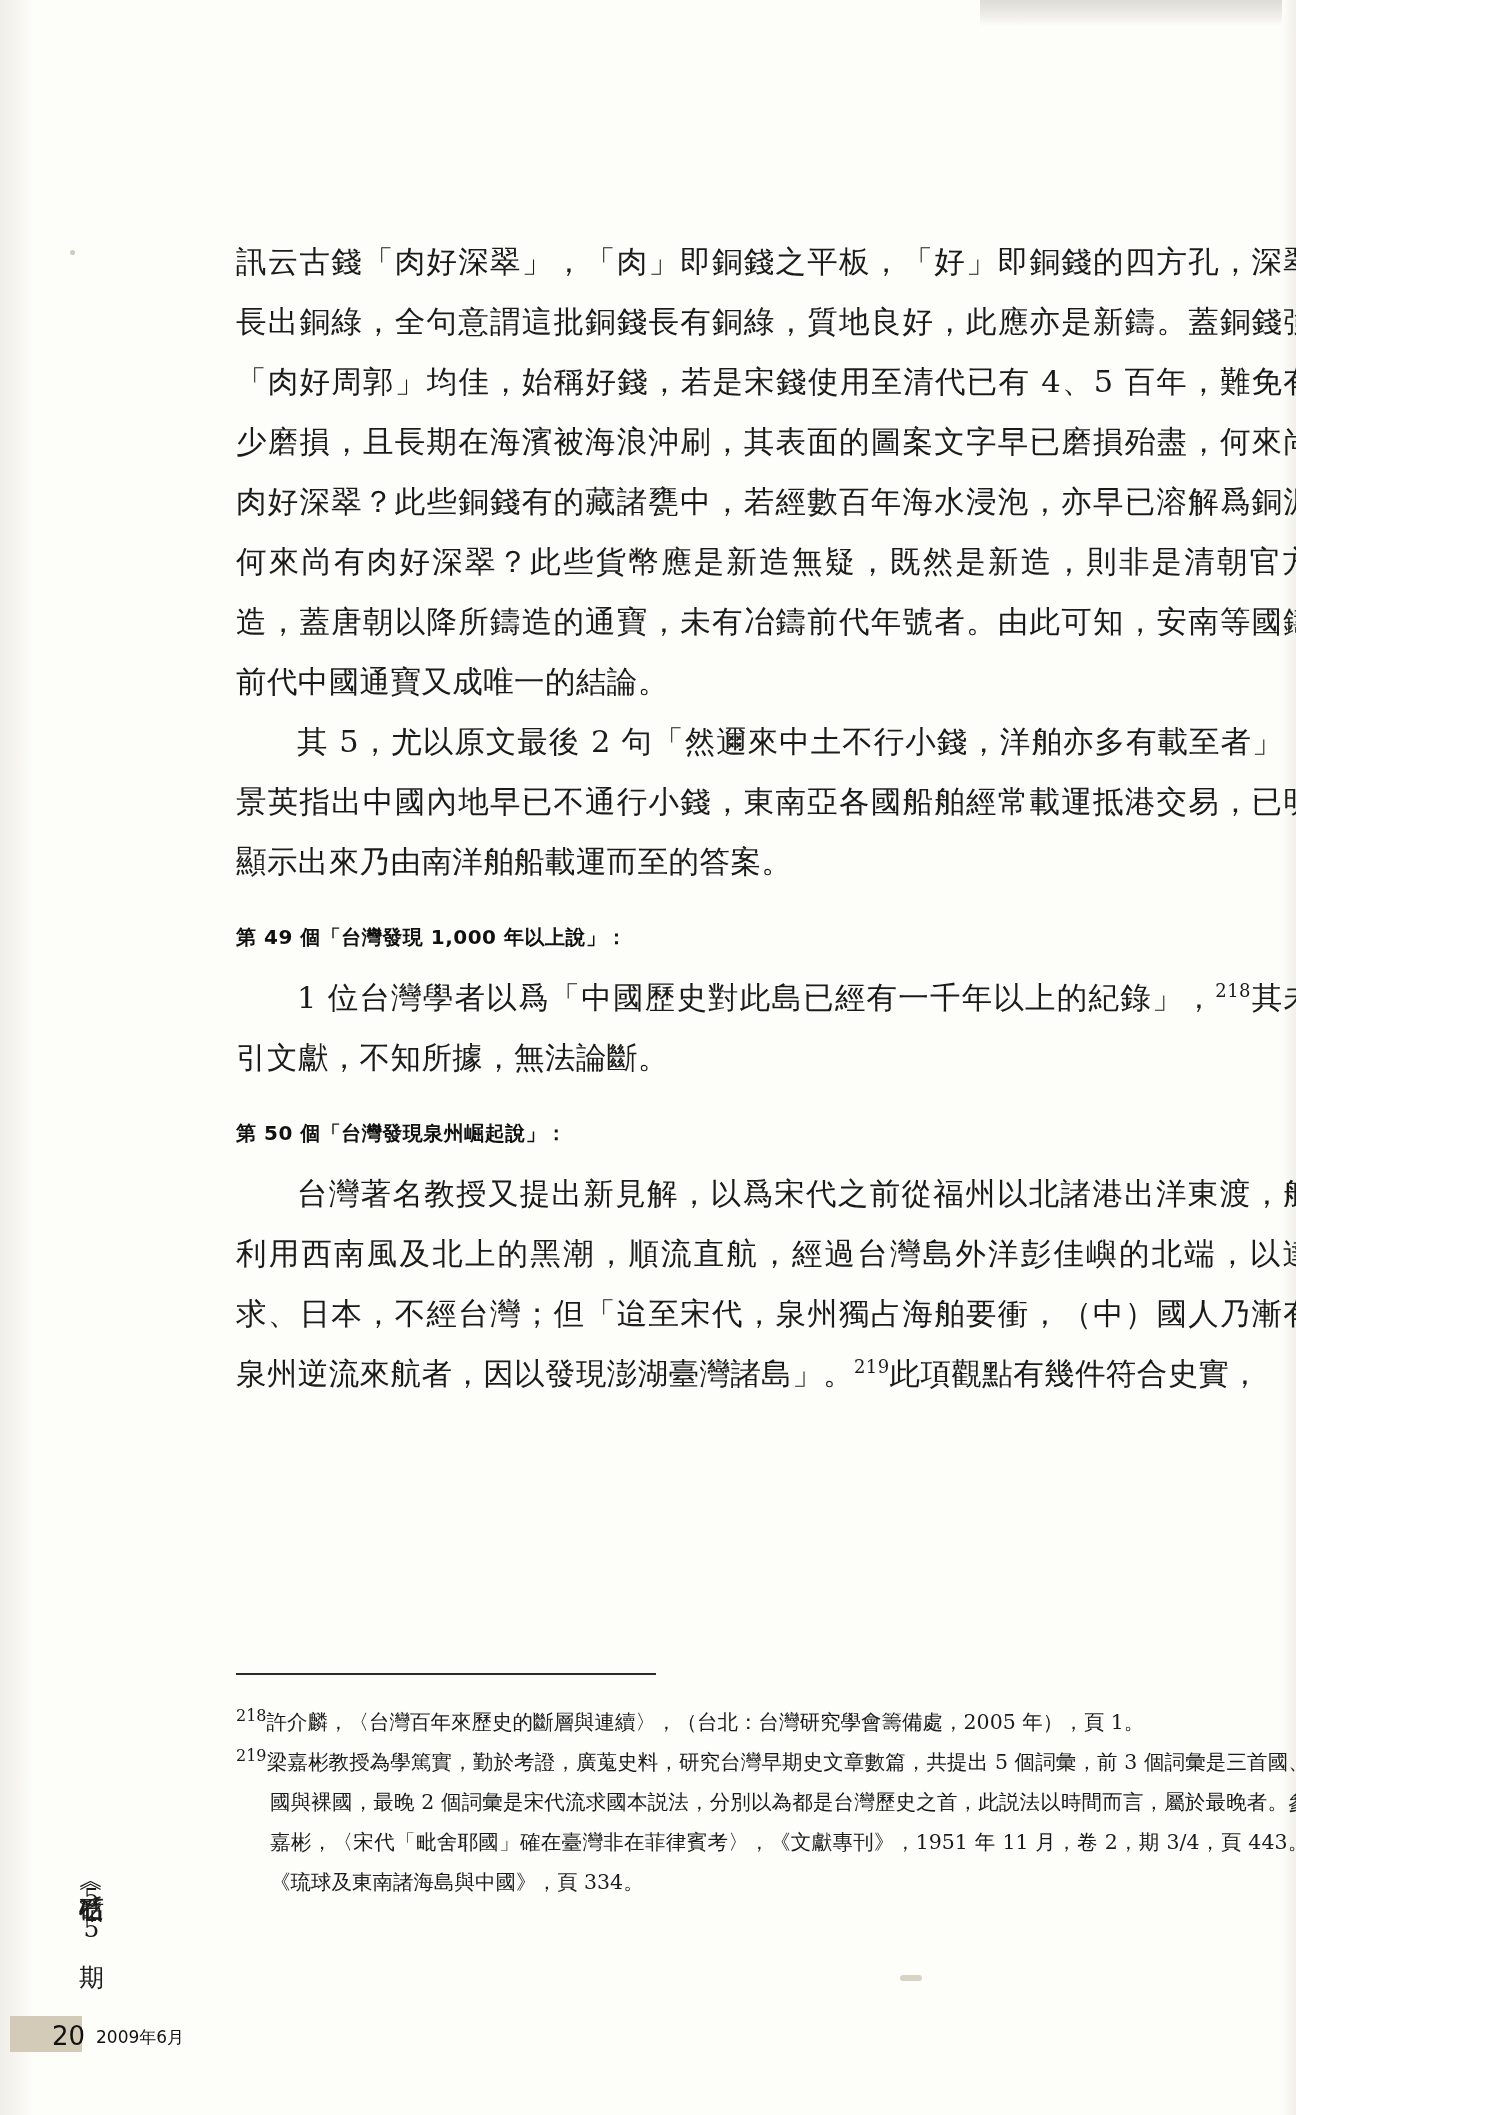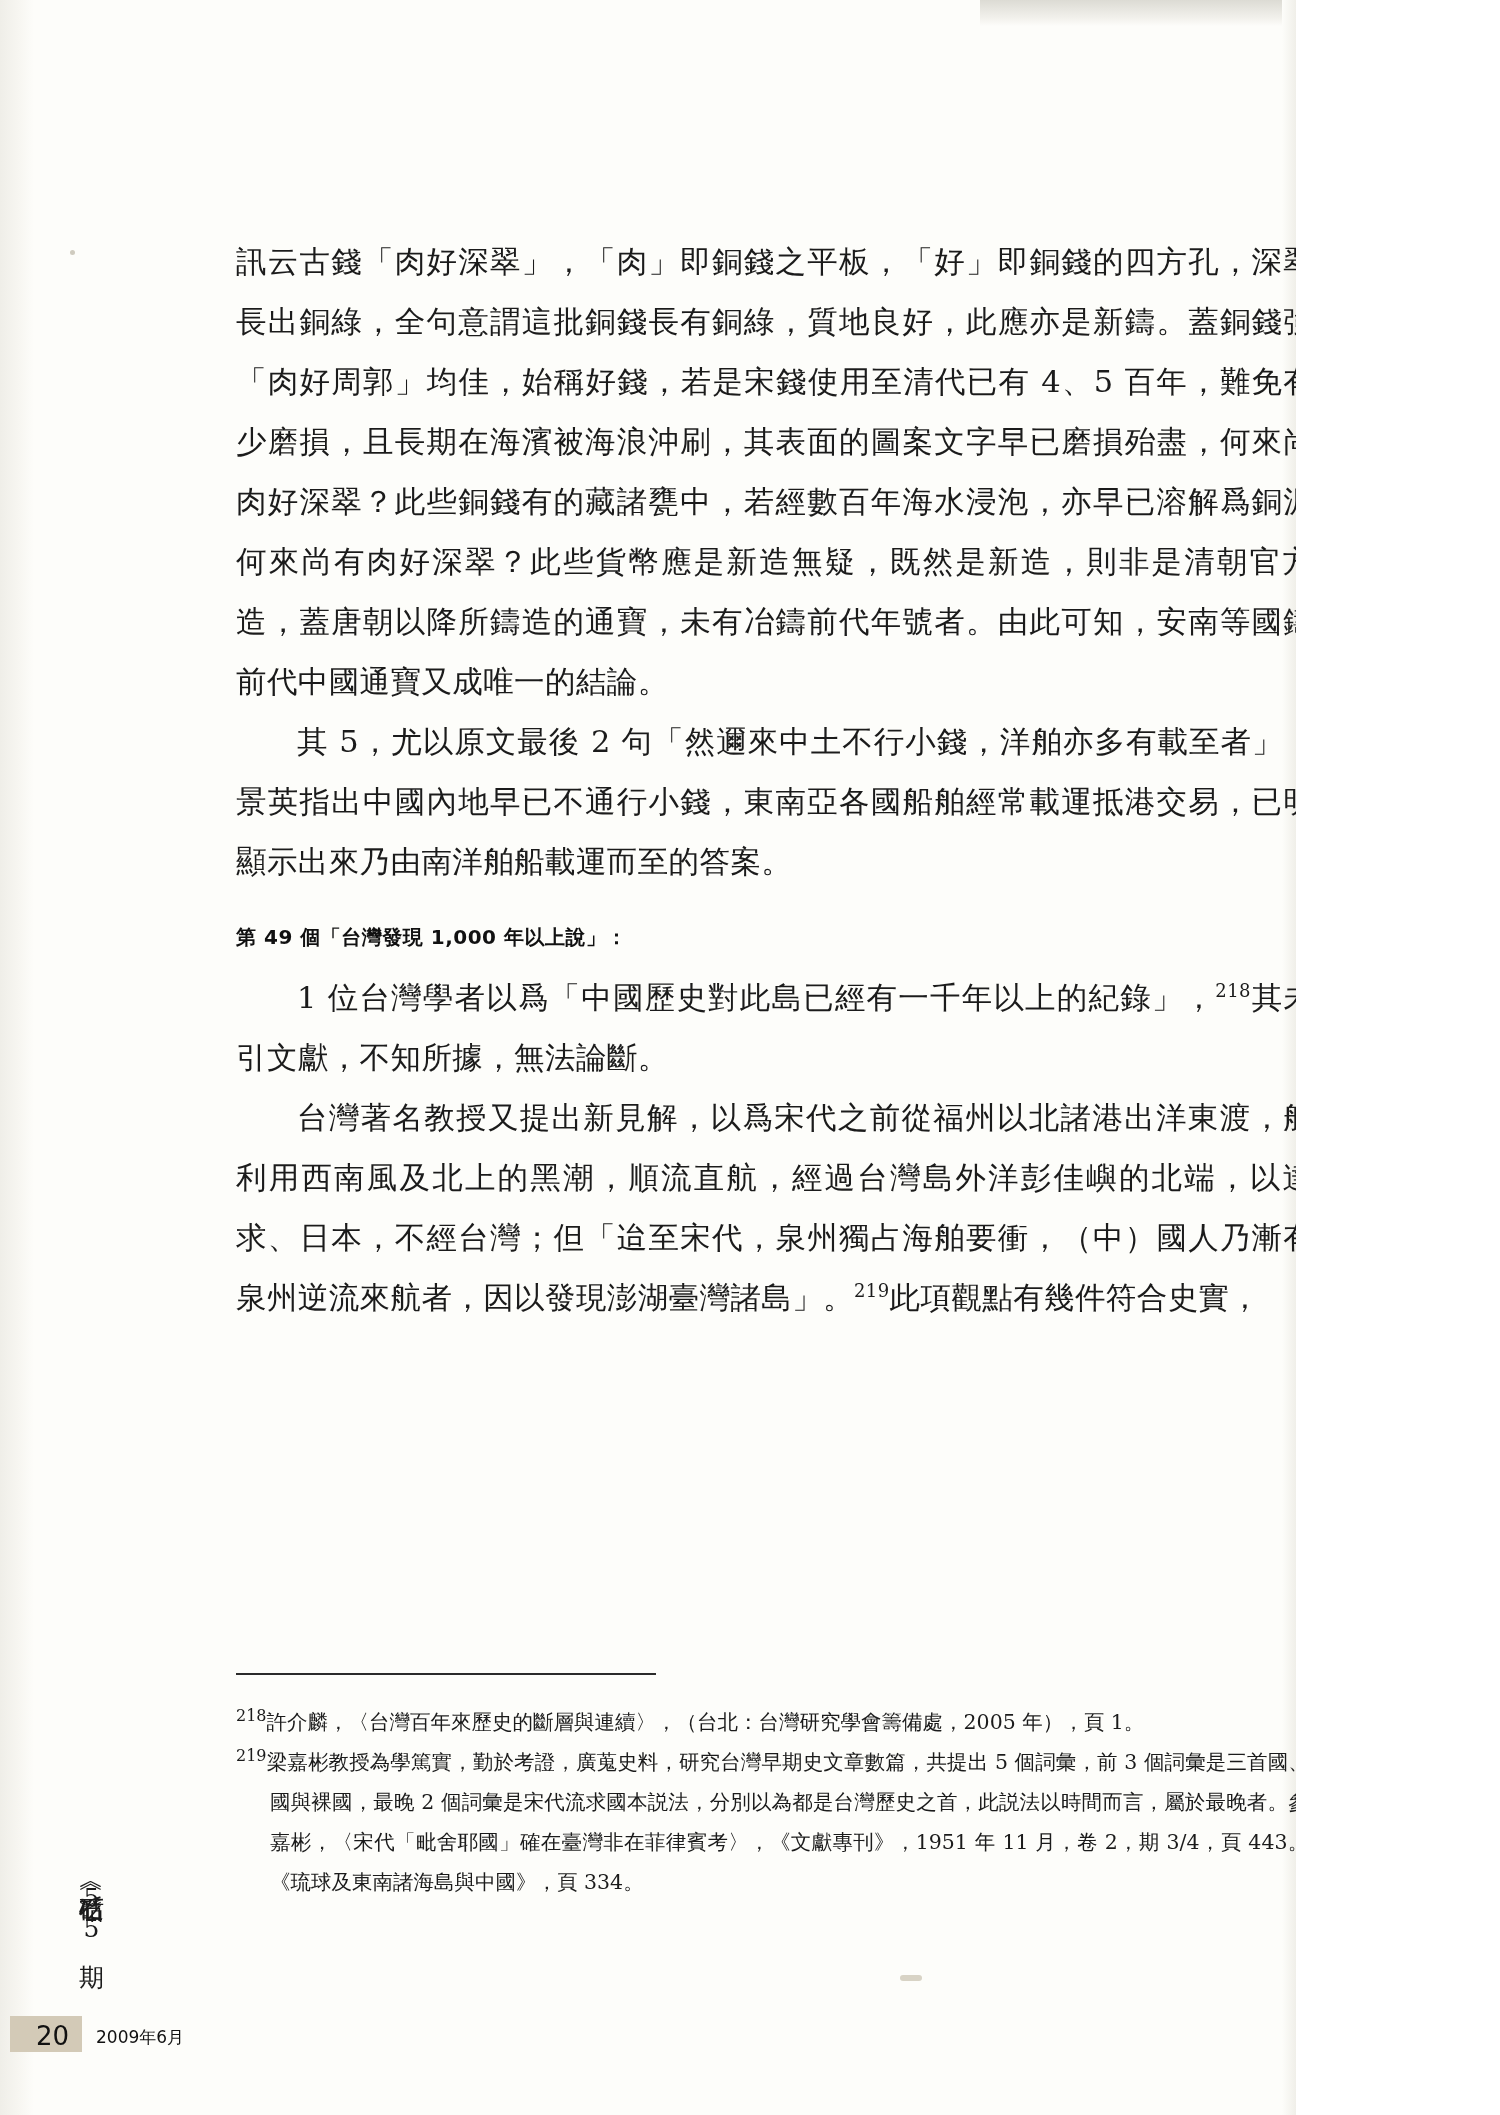--- a/index.html
+++ b/index.html
@@ -113,21 +113,21 @@
     line-height: 29px;
     color: #1b1b1b;
     text-align: center;
     writing-mode: vertical-rl;
     text-orientation: upright;
     letter-spacing: 2px;
     height: 230px;
   }
   .folio-num {
     position: absolute;
-    left: 36px;
+    left: 52px;
     top: 2021px;
     font-family: "DejaVu Sans", "Liberation Sans", sans-serif;
     font-size: 26px;
     color: #111;
   }
   .folio-date {
     position: absolute;
     left: 96px;
     top: 2026px;
     font-family: "DejaVu Sans", "Liberation Sans", sans-serif;
@@ -165,20 +165,21 @@
 
     <p class="body-text">訊云古錢「肉好深翠」，「肉」即銅錢之平板，「好」即銅錢的四方孔，深翠即長出銅綠，全句意謂這批銅錢長有銅綠，質地良好，此應亦是新鑄。蓋銅錢強調「肉好周郭」均佳，始稱好錢，若是宋錢使用至清代已有 4、5 百年，難免有不少磨損，且長期在海濱被海浪沖刷，其表面的圖案文字早已磨損殆盡，何來尚有肉好深翠？此些銅錢有的藏諸甕中，若經數百年海水浸泡，亦早已溶解爲銅泥，何來尚有肉好深翠？此些貨幣應是新造無疑，既然是新造，則非是清朝官方鑄造，蓋唐朝以降所鑄造的通寶，未有冶鑄前代年號者。由此可知，安南等國鑄造前代中國通寶又成唯一的結論。</p>
 
     <p class="body-text indent">其 5，尤以原文最後 2 句「然邇來中土不行小錢，洋舶亦多有載至者」，朱景英指出中國內地早已不通行小錢，東南亞各國船舶經常載運抵港交易，已明白顯示出來乃由南洋舶船載運而至的答案。</p>
 
 
     <h2 class="section-heading">第 49 個「台灣發現 1,000 年以上說」：</h2>
 
     <p class="body-text indent"><span>1 位台灣學者以爲「中國歷史對此島已經有一千年以上的紀錄」，</span><sup class="fn">218</sup><span>其未援引文獻，不知所據，無法論斷。</span></p>
 
+    <h2 class="section-heading">第 50 個「台灣發現泉州崛起說」：</h2>
 
     <p class="body-text indent"><span>台灣著名教授又提出新見解，以爲宋代之前從福州以北諸港出洋東渡，船隻利用西南風及北上的黑潮，順流直航，經過台灣島外洋彭佳嶼的北端，以達流求、日本，不經台灣；但「迨至宋代，泉州獨占海舶要衝，（中）國人乃漸有自泉州逆流來航者，因以發現澎湖臺灣諸島」。</span><sup class="fn">219</sup><span>此項觀點有幾件符合史實，</span></p>
 
   </div>
 
   <div class="footnote-rule"></div>
 
   <div class="footnotes">
     <p><sup>218</sup><span>許介麟，〈台灣百年來歷史的斷層與連續〉，（台北：台灣研究學會籌備處，2005 年），頁 1。</span></p>
     <p><sup>219</sup><span>梁嘉彬教授為學篤實，勤於考證，廣蒐史料，研究台灣早期史文章數篇，共提出 5 個詞彙，前 3 個詞彙是三首國、鑿齒國與裸國，最晚 2 個詞彙是宋代流求國本説法，分別以為都是台灣歷史之首，此説法以時間而言，屬於最晚者。參見梁嘉彬，〈宋代「毗舍耶國」確在臺灣非在菲律賓考〉，《文獻專刊》，1951 年 11 月，卷 2，期 3/4，頁 443。又見《琉球及東南諸海島與中國》，頁 334。</span></p>

